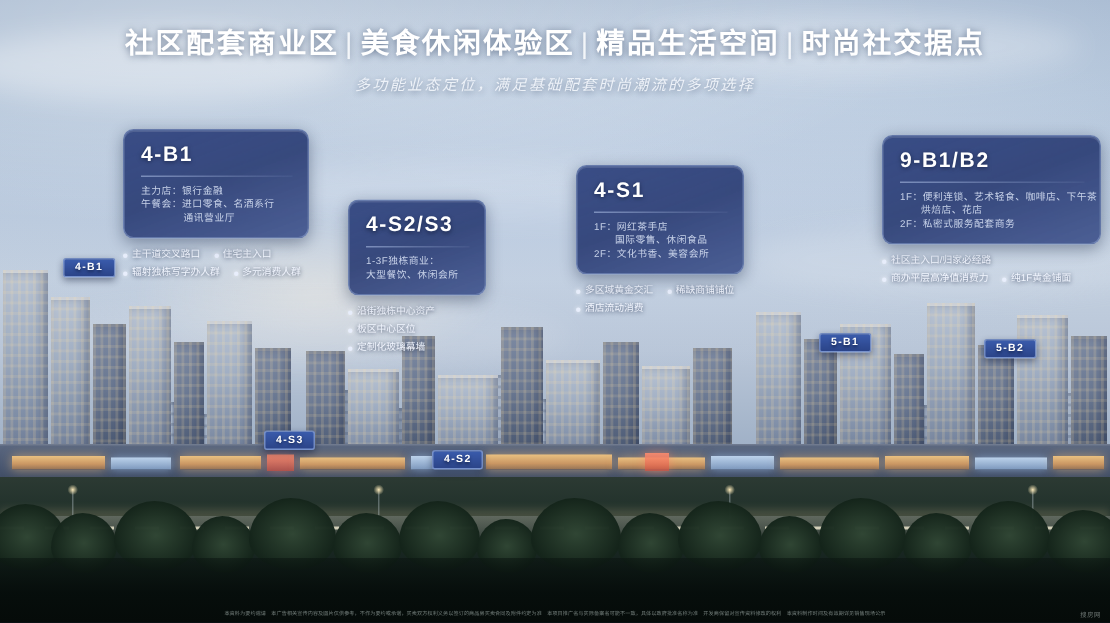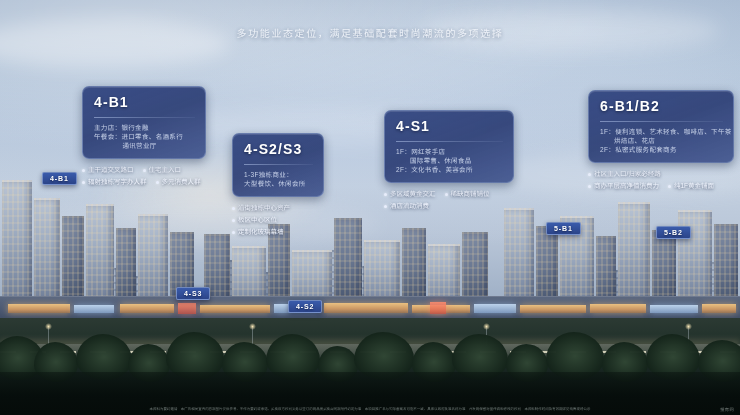--- a/index.html
+++ b/index.html
@@ -29,21 +29,21 @@
   
   .headwrap{position:absolute;left:0;top:18px;width:740px;text-align:center;z-index:40;}
   .headline{
     font-size:19px;line-height:24px;font-weight:700;color:#ffffff;
     letter-spacing:1.4px;text-shadow:0 1px 5px rgba(30,48,80,.55);
     white-space:nowrap;
   }
   .headline .sep{font-weight:400;opacity:.8;padding:0 4px;}
   .subline{
     margin-top:9px;font-size:10px;line-height:14px;color:#f0f4fa;
-    letter-spacing:1.6px;text-shadow:0 1px 4px rgba(30,48,80,.5);opacity:.95;
+    letter-spacing:1.6px;text-shadow:0 1px 4px rgba(30,48,80,.5);opacity:.95;font-style:italic;
   }
 
   
   .card{position:absolute;z-index:38;}
   .card .panel{
     border-radius:7px;
     background:linear-gradient(160deg, rgba(46,66,126,.93) 0%, rgba(40,58,114,.90) 48%, rgba(56,76,136,.86) 100%);
     border:1px solid rgba(150,172,216,.45);
     box-shadow:0 3px 10px rgba(14,26,56,.38), inset 0 1px 0 rgba(255,255,255,.12);
     padding:7px 10px 8px 11px;
@@ -367,20 +367,23 @@
       <div class="tree" style="left:506px;top:-8px;width:42px;height:38px;"></div>
       <div class="tree" style="left:546px;top:-20px;width:58px;height:48px;"></div>
       <div class="tree" style="left:602px;top:-10px;width:46px;height:40px;"></div>
       <div class="tree" style="left:646px;top:-18px;width:54px;height:46px;"></div>
       <div class="tree" style="left:698px;top:-12px;width:50px;height:42px;"></div>
     </div>
     <div class="fgdark"></div>
   </div>
 
   <div class="headwrap">
+    <div class="headline">
+      <span>社区配套商业区</span><span class="sep">|</span><span>美食休闲体验区</span><span class="sep">|</span><span>精品生活空间</span><span class="sep">|</span><span>时尚社交据点</span>
+    </div>
     <div class="subline">多功能业态定位，满足基础配套时尚潮流的多项选择</div>
   </div>
 
   <div class="card" style="left:82px;top:86px;width:124px;">
     <div class="panel">
       <div class="ctitle">4-B1</div>
       <div class="cdiv"></div>
       <div class="cline">主力店：银行金融</div>
       <div class="cline">午餐会：进口零食、名酒系行</div>
       <div class="cline center">通讯营业厅</div>
@@ -421,21 +424,21 @@
           <span class="dot"></span>
           <span>板区中心区位</span>
         </div>
       <div class="bl">
           <span class="dot"></span>
           <span>定制化玻璃幕墙</span>
         </div>
     </div>
   </div>
 
-  <div class="card" style="left:384px;top:110px;width:130px;">
+  <div class="card" style="left:384px;top:110px;width:112px;">
     <div class="panel">
       <div class="ctitle">4-S1</div>
       <div class="cdiv"></div>
       <div class="cline">1F：网红茶手店</div>
       <div class="cline indent">国际零售、休闲食品</div>
       <div class="cline">2F：文化书香、美容会所</div>
     </div>
     <div class="bullets">
       <div class="bl">
           <span class="dot"></span>
@@ -447,21 +450,21 @@
         </div>
       <div class="bl">
           <span class="dot"></span>
           <span>酒店流动消费</span>
         </div>
     </div>
   </div>
 
   <div class="card" style="left:588px;top:90px;width:146px;">
     <div class="panel">
-      <div class="ctitle">6-B1/B2</div>
+      <div class="ctitle">9-B1/B2</div>
       <div class="cdiv"></div>
       <div class="cline">1F：便利连锁、艺术轻食、咖啡店、下午茶</div>
       <div class="cline indent">烘焙店、花店</div>
       <div class="cline">2F：私密式服务配套商务</div>
     </div>
     <div class="bullets">
       <div class="bl">
           <span class="dot"></span>
           <span>社区主入口/归家必经路</span>
         </div>

